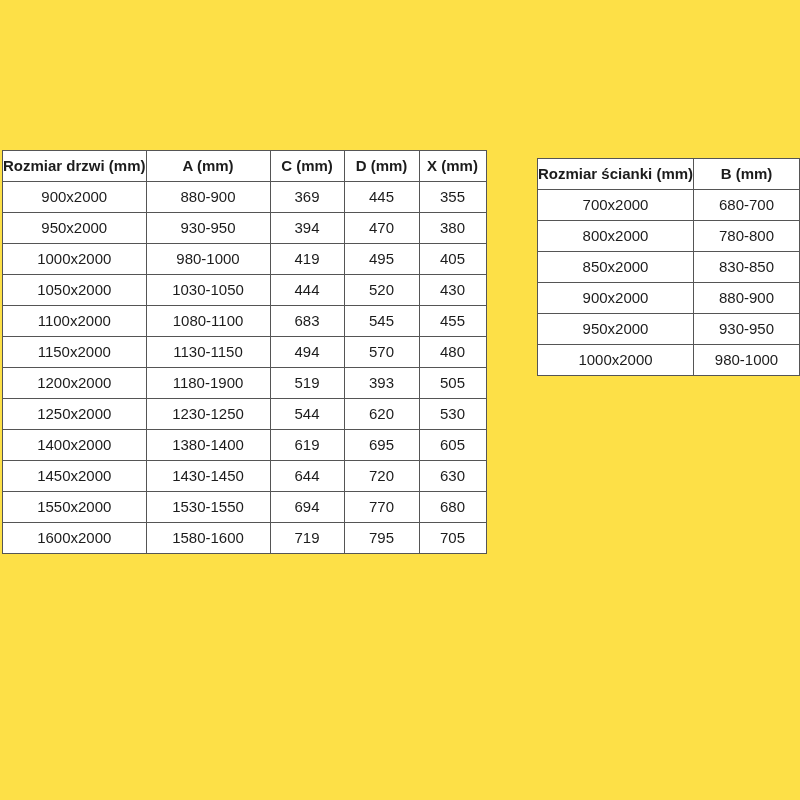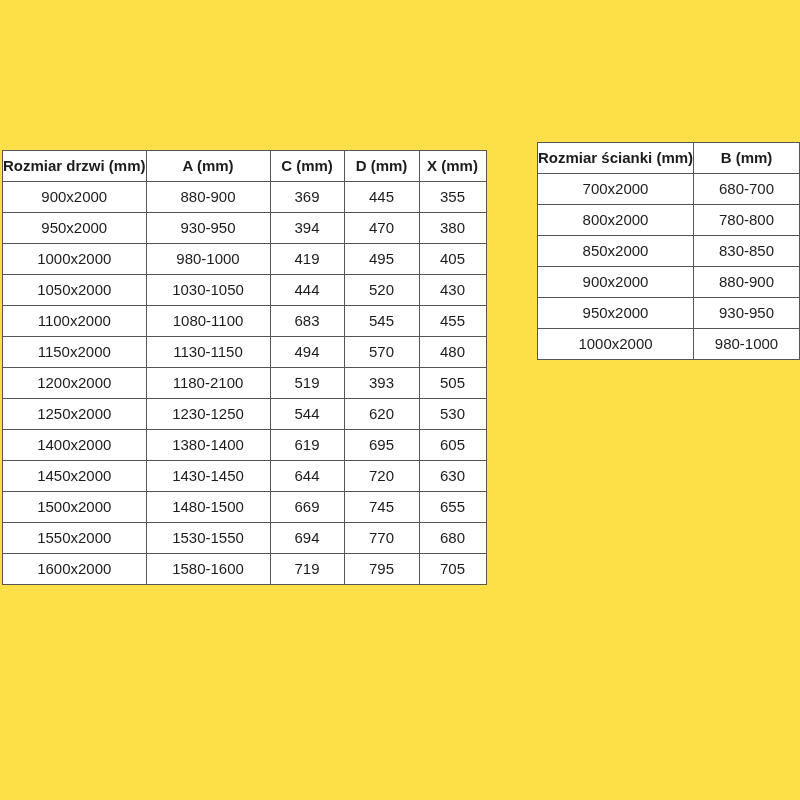--- a/index.html
+++ b/index.html
@@ -45,21 +45,21 @@
     left: 2px;
     top: 150px;
   }
   #left-table col.lc0 { width: 137px; }
   #left-table col.lc1 { width: 124px; }
   #left-table col.lc2 { width: 74px;  }
   #left-table col.lc3 { width: 75px;  }
   #left-table col.lc4 { width: 67px;  }
   #right-table {
     left: 537px;
-    top: 142px;
+    top: 158px;
   }
   #right-table col.rc0 { width: 141px; }
   #right-table col.rc1 { width: 118px; }
 </style>
 </head>
 <body>
 
 <div class="page">
 
   <table id="left-table" class="spec-table">
@@ -117,21 +117,21 @@
         </tr>
         <tr>
           <td>1150x2000</td>
           <td>1130-1150</td>
           <td>494</td>
           <td>570</td>
           <td>480</td>
         </tr>
         <tr>
           <td>1200x2000</td>
-          <td>1180-2100</td>
+          <td>1180-1900</td>
           <td>519</td>
           <td>393</td>
           <td>505</td>
         </tr>
         <tr>
           <td>1250x2000</td>
           <td>1230-1250</td>
           <td>544</td>
           <td>620</td>
           <td>530</td>
@@ -142,27 +142,20 @@
           <td>619</td>
           <td>695</td>
           <td>605</td>
         </tr>
         <tr>
           <td>1450x2000</td>
           <td>1430-1450</td>
           <td>644</td>
           <td>720</td>
           <td>630</td>
-        </tr>
-        <tr>
-          <td>1500x2000</td>
-          <td>1480-1500</td>
-          <td>669</td>
-          <td>745</td>
-          <td>655</td>
         </tr>
         <tr>
           <td>1550x2000</td>
           <td>1530-1550</td>
           <td>694</td>
           <td>770</td>
           <td>680</td>
         </tr>
         <tr>
           <td>1600x2000</td>

